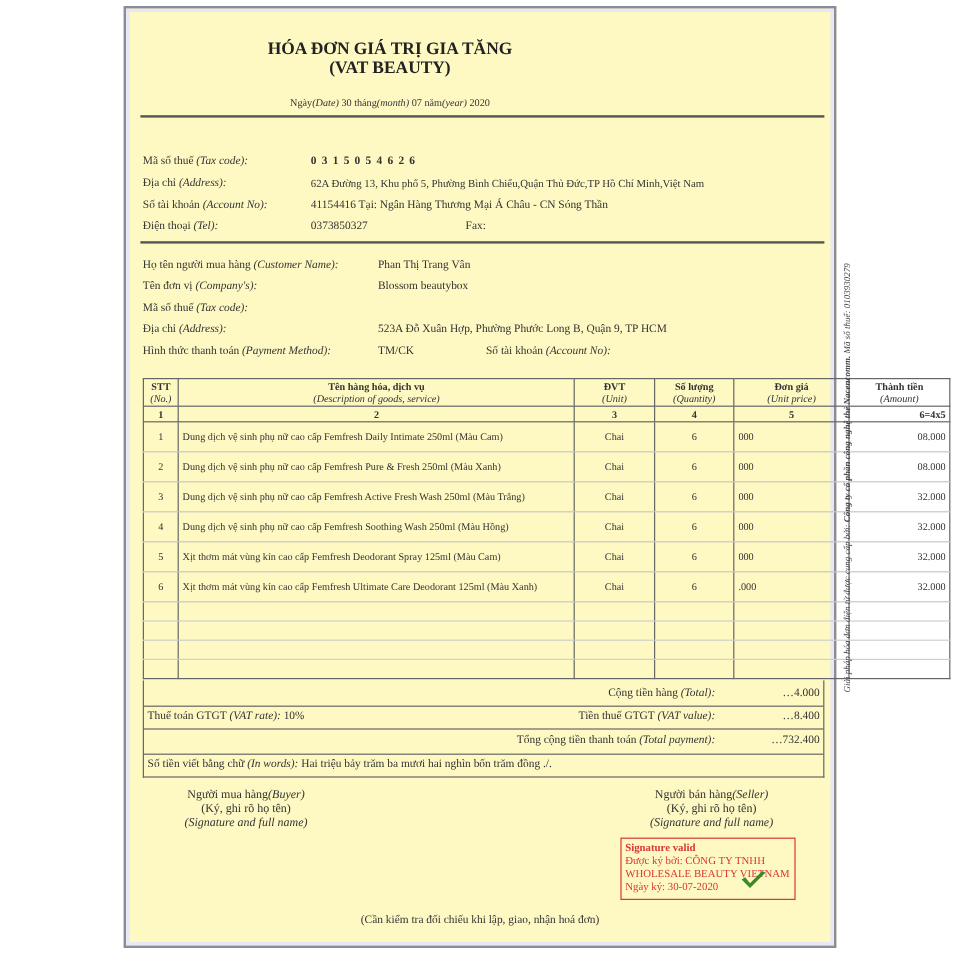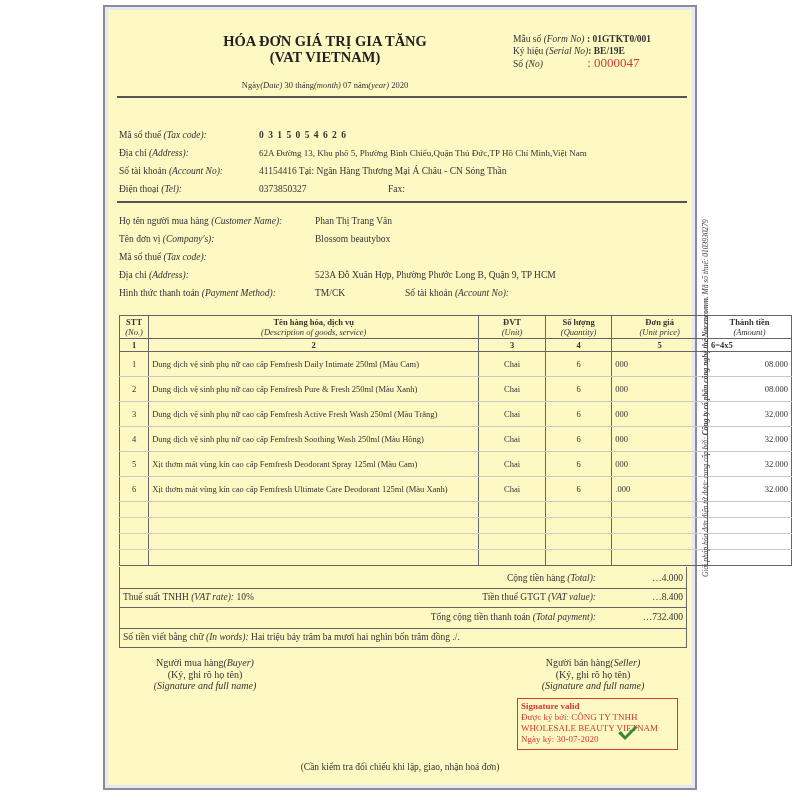--- a/index.html
+++ b/index.html
@@ -28,40 +28,35 @@
   table.items tr.item td { height:22px; border-bottom:1px solid #c8c8c8; line-height:10px; }
   table.items tr.empty td { height:13px; border-bottom:1px solid #cfcfcf; }
   table.items tr.empty:last-child td { border-bottom:1px solid #666; }
   .c-stt{width:18px;text-align:center;} .c-desc{width:276px;} .c-unit{width:50px;text-align:center;}
   .c-qty{width:50px;text-align:center;} .c-price{width:75px;text-align:left;} .c-amt{width:65px;text-align:right;}
   .totals { position:absolute; left:14px; width:566px; font-size:9.5px; color:#333; }
   .totals .tline { position:absolute; left:0; right:0; border-top:1px solid #666; }
   .right-t { position:absolute; right:90px; }
   .right-v { position:absolute; right:3px; }
   .sig { font-size:10px; text-align:center; line-height:11.5px; color:#333; }
-  .stamp { left:412px; top:691px; width:161px; height:52px; border:1px solid #d8363a; color:#d8363a; font-size:9px; line-height:11px; padding:2px 3px; box-sizing:border-box; }
+  .stamp { left:412px; top:691px; width:146px; height:52px; border:1px solid #d8363a; color:#d8363a; font-size:9px; line-height:11px; padding:2px 3px; box-sizing:border-box; }
   .stamp b { font-weight:bold; }
   .side { left:596px; top:570px; transform-origin:0 0; transform:rotate(-90deg); font-size:7.5px; font-style:italic; white-space:nowrap; color:#444; width:470px; }
   .side b { font-weight:bold; }
   .note { left:0; width:590px; top:755px; text-align:center; font-size:9.5px; color:#333; }
   .check { left:512px; top:718px; width:22px; height:16px; }
 </style>
 </head>
 <body>
 
 <div class="frame">
 
   <div class="abs title">
     <div>HÓA ĐƠN GIÁ TRỊ GIA TĂNG</div>
-    <div>(VAT VIETNAM)</div>
-  </div>
-  <div class="abs formbox">
-    <div><span>Mẫu số</span> <i>(Form No)</i> <b>: 01GTKT0/001</b></div>
-    <div><span>Ký hiệu</span> <i>(Serial No)</i><b>: BE/19E</b></div>
-    <div><span>Số</span> <i>(No)</i> <span style="display:inline-block;width:42px"></span><span class="invno">: 0000047</span></div>
+    <div>(VAT BEAUTY)</div>
   </div>
   <div class="abs date">
     <span>Ngày</span><i>(Date)</i>
     <span>30</span>
     <span>tháng</span><i>(month)</i>
     <span>07</span>
     <span>năm</span><i>(year)</i>
     <span>2020</span>
   </div>
   <div class="abs hr" style="top:89px;left:12px;right:8px"></div>
@@ -119,21 +114,21 @@
         <th class="c-amt" style="text-align:center"><span>Thành tiền</span><i>(Amount)</i></th>
       </tr>
     </thead>
     <tbody>
       <tr class="num">
         <td>1</td>
         <td>2</td>
         <td>3</td>
         <td>4</td>
         <td style="text-align:center">5</td>
-        <td style="text-align:left">6=4x5</td>
+        <td style="text-align:right">6=4x5</td>
       </tr>
       <tr class="item">
         <td class="c-stt">1</td>
         <td class="c-desc">Dung dịch vệ sinh phụ nữ cao cấp Femfresh Daily Intimate 250ml (Màu Cam)</td>
         <td class="c-unit">Chai</td>
         <td class="c-qty">6</td>
         <td class="c-price">000</td>
         <td class="c-amt">08.000</td>
       </tr>
       <tr class="item">
@@ -211,21 +206,21 @@
     </tbody>
   </table>
 
   <div class="totals" style="top:560px;height:80px;border-left:1px solid #666;border-right:1px solid #666;border-bottom:1px solid #666">
     <div class="row" style="position:absolute;top:6px;left:0;right:0;height:14px">
       <span class="right-t"><span>Cộng tiền hàng</span> <i>(Total):</i></span>
       <span class="right-v">…4.000</span>
     </div>
     <div class="tline" style="top:21px"></div>
     <div class="row" style="position:absolute;top:25px;left:0;right:0;height:14px">
-      <span style="position:absolute;left:3px"><span>Thuế suất TNHH</span> <i>(VAT rate):</i> <span>10%</span></span>
+      <span style="position:absolute;left:3px"><span>Thuế toán GTGT</span> <i>(VAT rate):</i> <span>10%</span></span>
       <span class="right-t"><span>Tiền thuế GTGT</span> <i>(VAT value):</i></span>
       <span class="right-v">…8.400</span>
     </div>
     <div class="tline" style="top:40px"></div>
     <div class="row" style="position:absolute;top:45px;left:0;right:0;height:14px">
       <span class="right-t"><span>Tổng cộng tiền thanh toán</span> <i>(Total payment):</i></span>
       <span class="right-v">…732.400</span>
     </div>
     <div class="tline" style="top:61px"></div>
     <div class="row" style="position:absolute;top:65px;left:3px">

